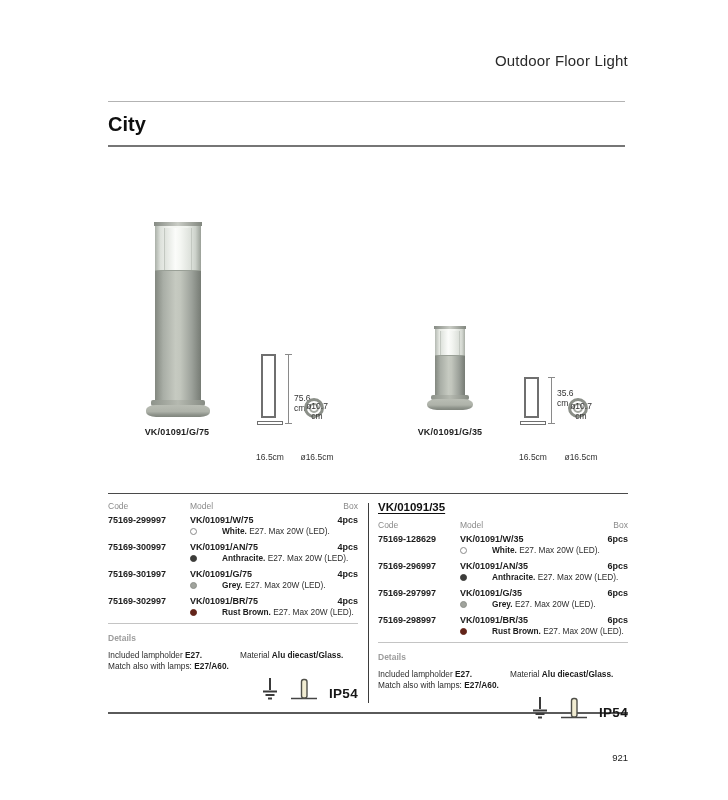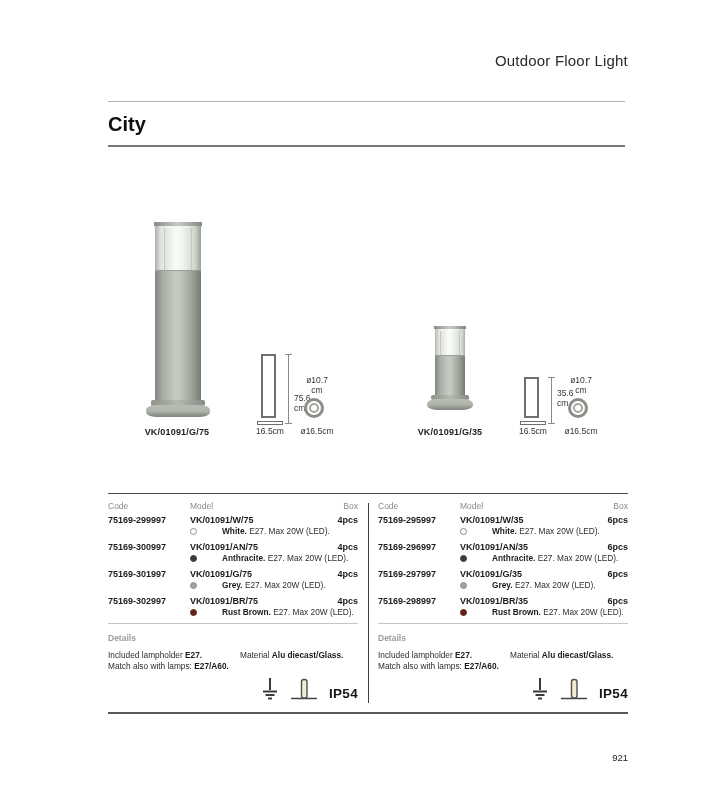--- a/index.html
+++ b/index.html
@@ -46,21 +46,21 @@
   .photo-label.p2 { left:383px; top:427px; }
 
   
   .dg { position:absolute; }
   .dg-rect { border:2px solid #6f6f6f; background:#fff; }
   .dg-basebar { border:1px solid #6f6f6f; background:#fff; }
   .dim-v { width:1px; background:#8a8a8a; }
   .dim-v::before, .dim-v::after { content:""; position:absolute; left:-3px; width:7px; height:1px; background:#8a8a8a; }
   .dim-v::before { top:0; } .dim-v::after { bottom:0; }
   .dim-label { font-size:8.5px; line-height:1.22; color:#333; }
-  .dim-center { text-align:center; }
+  .dim-center { text-align:center;margin-top:26px; }
   .ring { border:3px solid #8b8f88; border-radius:50%; background:#fff; }
   .ring-inner { position:absolute; inset:2px; border:2px solid #a3a7a0; border-radius:50%; }
 
   .dg1-rect   { left:261px; top:354px; width:15px; height:64px; }
   .dg1-base   { left:257px; top:421px; width:26px; height:4px; }
   .dg1-dim    { left:288px; top:354px; height:70px; }
   .dg1-h      { left:294px; top:377px; width:30px;margin-top:16px; }
   .dg1-w      { left:240px; top:426px; width:60px; }
   .dg1-circle { left:304px; top:398px; width:20px; height:20px; }
   .dg1-topd   { left:291px; top:375px; width:52px; }
@@ -236,28 +236,29 @@
         </svg>
       <svg width="26" height="23" viewBox="0 0 26 23">
           <line x1="0" y1="21.5" x2="26" y2="21.5" stroke="#444444" stroke-width="1.5"></line>
           <rect x="10.5" y="2.5" width="5.5" height="18.5" rx="2.2" fill="#f2edd2" stroke="#50504a" stroke-width="1.4"></rect>
         </svg>
       <span class="ip">IP54</span>
     </div>
   </div>
 
   <div class="ptable right">
+    <div class="t-title">VK/01091/35</div>
     <div class="t-head">
       <div class="c-code">Code</div>
       <div class="c-model">Model</div>
       <div class="c-box">Box</div>
     </div>
 
     <div class="t-row">
-      <div class="c-code">75169-295997</div>
+      <div class="c-code">75169-128629</div>
       <div class="c-model">
         <div class="m-name">VK/01091/W/35</div>
         <div class="m-desc"><span class="dot" style="background-color: rgb(255, 255, 255); border-color: rgb(138, 138, 138);"></span><b>White.</b><span> E27. Max 20W (LED).</span></div>
       </div>
       <div class="c-box">6pcs</div>
     </div>
 
     <div class="t-row">
       <div class="c-code">75169-296997</div>
       <div class="c-model">

